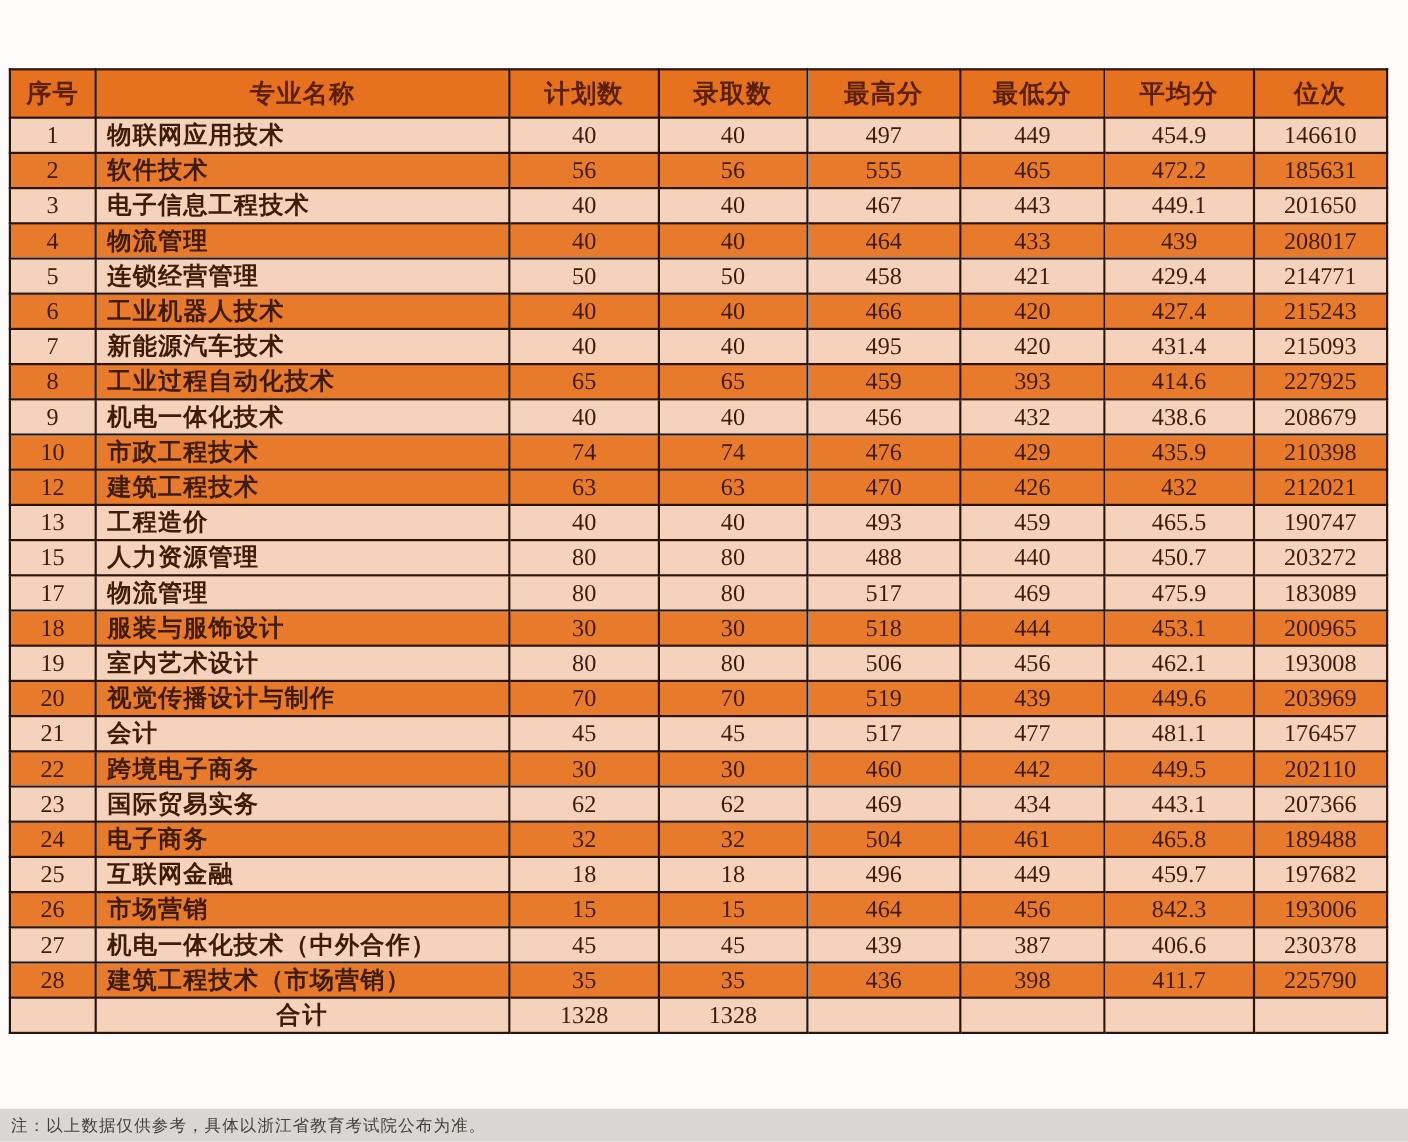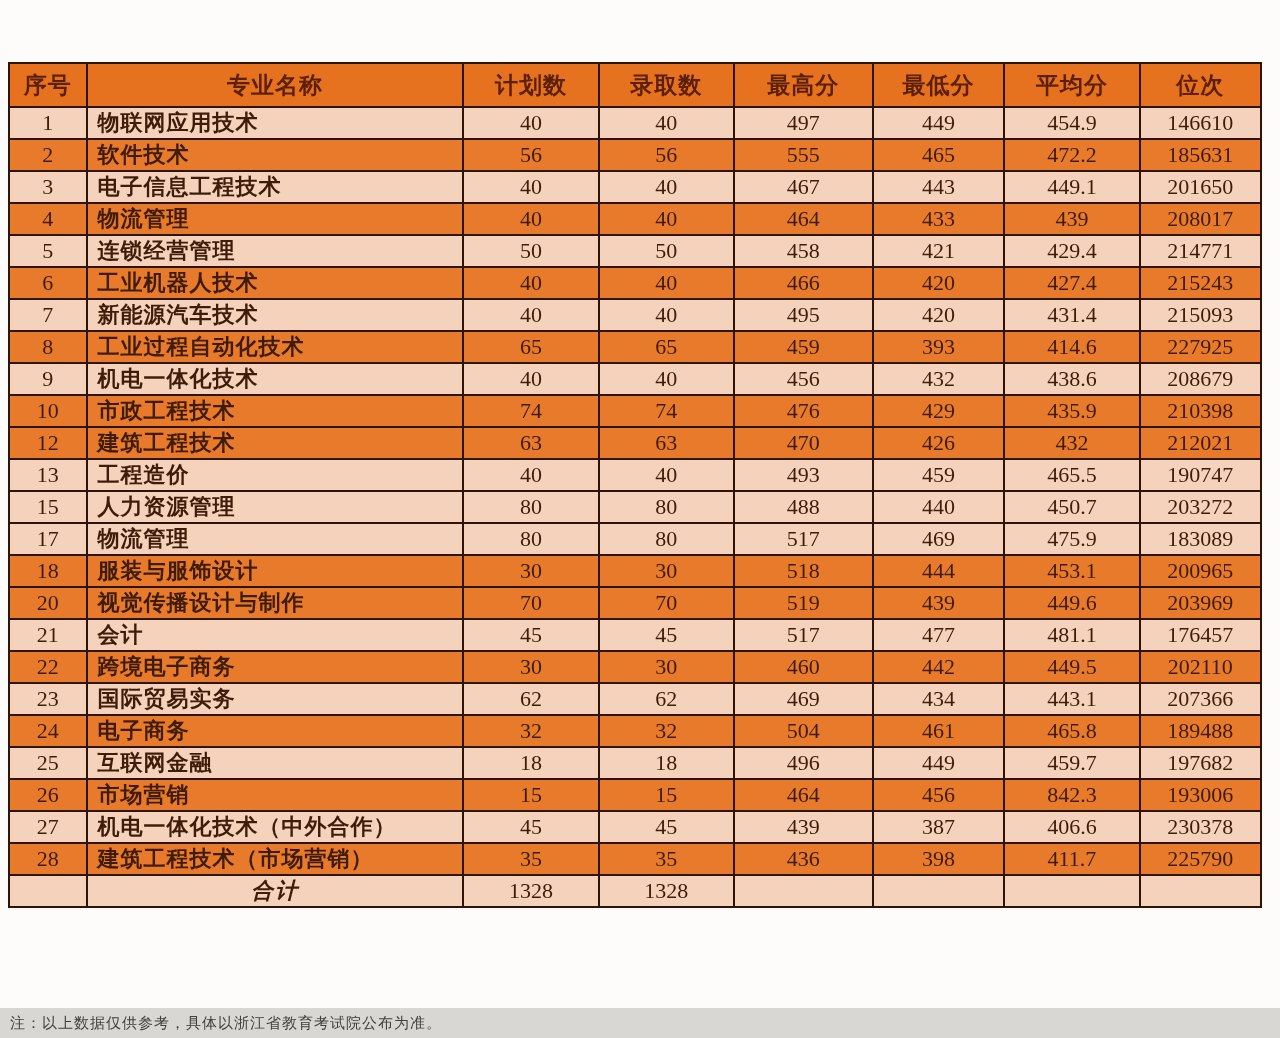--- a/index.html
+++ b/index.html
@@ -50,21 +50,20 @@
   td.major {
     text-align: left;
     padding-left: 10px;
     font-weight: bold;
     letter-spacing: 1px;
   }
   td.total-label {
     text-align: center;
     font-weight: bold;
     letter-spacing: 2px;
-    font-style: italic;
   }
   .footer-strip {
     position: absolute;
     left: 0;
     bottom: 0;
     width: 1280px;
     height: 30px;
     background: #d9d7d4;
     display: flex;
     align-items: center;
@@ -249,20 +248,30 @@
           <tr class="orange">
             <td>18</td>
             <td class="major">服装与服饰设计</td>
             <td>30</td>
             <td>30</td>
             <td>518</td>
             <td>444</td>
             <td>453.1</td>
             <td>200965</td>
           </tr>
+          <tr class="light">
+            <td>19</td>
+            <td class="major">室内艺术设计</td>
+            <td>80</td>
+            <td>80</td>
+            <td>506</td>
+            <td>456</td>
+            <td>462.1</td>
+            <td>193008</td>
+          </tr>
           <tr class="orange">
             <td>20</td>
             <td class="major">视觉传播设计与制作</td>
             <td>70</td>
             <td>70</td>
             <td>519</td>
             <td>439</td>
             <td>449.6</td>
             <td>203969</td>
           </tr>

